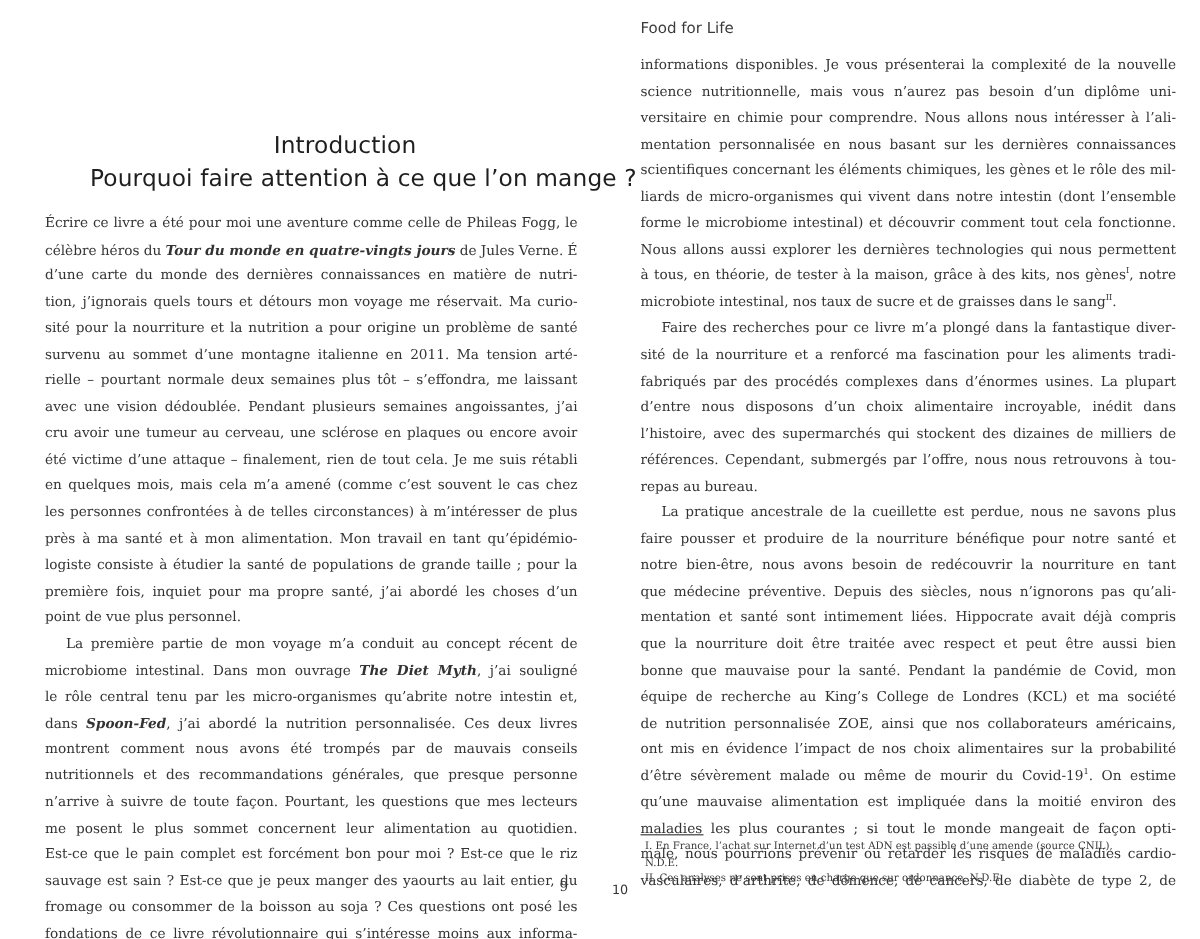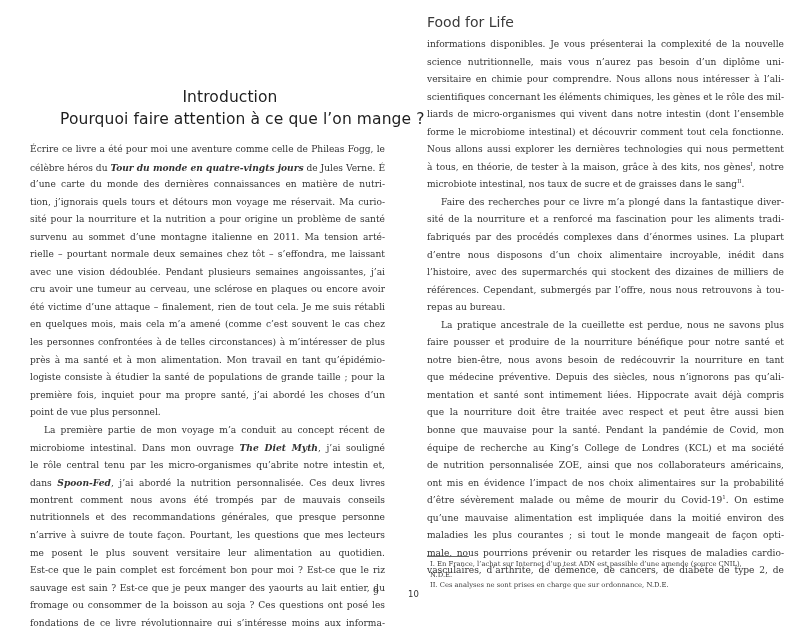--- a/index.html
+++ b/index.html
@@ -22,21 +22,21 @@
     text-align: justify; text-align-last: justify; overflow: hidden;
   }
   .line.last { text-align-last: left; }
   .line.indent { text-indent: 14px; }
   .line i { font-style: italic; font-weight: bold; }
   sup { font-size: 5.5px; line-height: 0; vertical-align: super; }
   #left-body { left: 30px; top: 141px; width: 355px; }
   #right-body { left: 427px; top: 36px; width: 357px; }
   .running-head {
     position: absolute; left: 427px; top: 14px; font-family: "DejaVu Sans", sans-serif;
-    font-size: 14px; color: #3a3a3a;
+    font-size: 10px; color: #3a3a3a;
   }
   .folio {
     position: absolute; font-family: "DejaVu Serif", serif; font-size: 9px; color: #333;
   }
   #folio-left { left: 373px; top: 587px; }
   #folio-right { left: 408px; top: 589px; font-family: "DejaVu Sans", sans-serif; font-size: 8.5px; }
   .fn-rule { position: absolute; left: 427px; top: 556px; width: 42px; height: 0; border-top: 1px solid #666; }
   .footnotes {
     position: absolute; left: 430px; top: 559px; width: 345px;
     font-family: "DejaVu Serif", serif; font-size: 6.8px; line-height: 10.5px; color: #3a3a3a;
@@ -51,52 +51,53 @@
     <div>Introduction</div>
     <div>Pourquoi faire attention à ce que l’on mange ?</div>
   </div>
   <div class="body-text" id="left-body">
       <div class="line">Écrire ce livre a été pour moi une aventure comme celle de Phileas Fogg, le</div>
       <div class="line">célèbre héros du <i>Tour du monde en quatre-vingts jours</i> de Jules Verne. Équipé</div>
       <div class="line">d’une carte du monde des dernières connaissances en matière de nutri-</div>
       <div class="line">tion, j’ignorais quels tours et détours mon voyage me réservait. Ma curio-</div>
       <div class="line">sité pour la nourriture et la nutrition a pour origine un problème de santé</div>
       <div class="line">survenu au sommet d’une montagne italienne en 2011. Ma tension arté-</div>
-      <div class="line">rielle – pourtant normale deux semaines chez tôt – s’effondra, me laissant</div>
+      <div class="line">rielle – pourtant normale deux semaines plus tôt – s’effondra, me laissant</div>
       <div class="line">avec une vision dédoublée. Pendant plusieurs semaines angoissantes, j’ai</div>
       <div class="line">cru avoir une tumeur au cerveau, une sclérose en plaques ou encore avoir</div>
       <div class="line">été victime d’une attaque – finalement, rien de tout cela. Je me suis rétabli</div>
       <div class="line">en quelques mois, mais cela m’a amené (comme c’est souvent le cas chez</div>
       <div class="line">les personnes confrontées à de telles circonstances) à m’intéresser de plus</div>
       <div class="line">près à ma santé et à mon alimentation. Mon travail en tant qu’épidémio-</div>
       <div class="line">logiste consiste à étudier la santé de populations de grande taille ; pour la</div>
       <div class="line">première fois, inquiet pour ma propre santé, j’ai abordé les choses d’un</div>
       <div class="line last">point de vue plus personnel.</div>
       <div class="line indent">La première partie de mon voyage m’a conduit au concept récent de</div>
       <div class="line">microbiome intestinal. Dans mon ouvrage <i>The Diet Myth</i>, j’ai souligné</div>
       <div class="line">le rôle central tenu par les micro-organismes qu’abrite notre intestin et,</div>
       <div class="line">dans <i>Spoon-Fed</i>, j’ai abordé la nutrition personnalisée. Ces deux livres</div>
       <div class="line">montrent comment nous avons été trompés par de mauvais conseils</div>
       <div class="line">nutritionnels et des recommandations générales, que presque personne</div>
       <div class="line">n’arrive à suivre de toute façon. Pourtant, les questions que mes lecteurs</div>
-      <div class="line">me posent le plus souvent versitaire leur alimentation au quotidien.</div>
+      <div class="line">me posent le plus sommet concernent leur alimentation au quotidien.</div>
       <div class="line">Est-ce que le pain complet est forcément bon pour moi ? Est-ce que le riz</div>
       <div class="line">sauvage est sain ? Est-ce que je peux manger des yaourts au lait entier, du</div>
       <div class="line">fromage ou consommer de la boisson au soja ? Ces questions ont posé les</div>
       <div class="line">fondations de ce livre révolutionnaire qui s’intéresse moins aux informa-</div>
     </div>
   <div class="folio" id="folio-left">9</div>
 </div>
 
 <div class="page" id="page-right"></div>
 <div class="running-head">Food for Life</div>
 <div class="body-text" id="right-body">
     <div class="line">informations disponibles. Je vous présenterai la complexité de la nouvelle</div>
     <div class="line">science nutritionnelle, mais vous n’aurez pas besoin d’un diplôme uni-</div>
     <div class="line">versitaire en chimie pour comprendre. Nous allons nous intéresser à l’ali-</div>
+    <div class="line">mentation personnalisée en nous basant sur les dernières connaissances</div>
     <div class="line">scientifiques concernant les éléments chimiques, les gènes et le rôle des mil-</div>
     <div class="line">liards de micro-organismes qui vivent dans notre intestin (dont l’ensemble</div>
     <div class="line">forme le microbiome intestinal) et découvrir comment tout cela fonctionne.</div>
     <div class="line">Nous allons aussi explorer les dernières technologies qui nous permettent</div>
     <div class="line">à tous, en théorie, de tester à la maison, grâce à des kits, nos gènes<sup>I</sup>, notre</div>
     <div class="line last">microbiote intestinal, nos taux de sucre et de graisses dans le sang<sup>II</sup>.</div>
     <div class="line indent">Faire des recherches pour ce livre m’a plongé dans la fantastique diver-</div>
     <div class="line">sité de la nourriture et a renforcé ma fascination pour les aliments tradi-</div>
     <div class="line">fabriqués par des procédés complexes dans d’énormes usines. La plupart</div>
     <div class="line">d’entre nous disposons d’un choix alimentaire incroyable, inédit dans</div>

